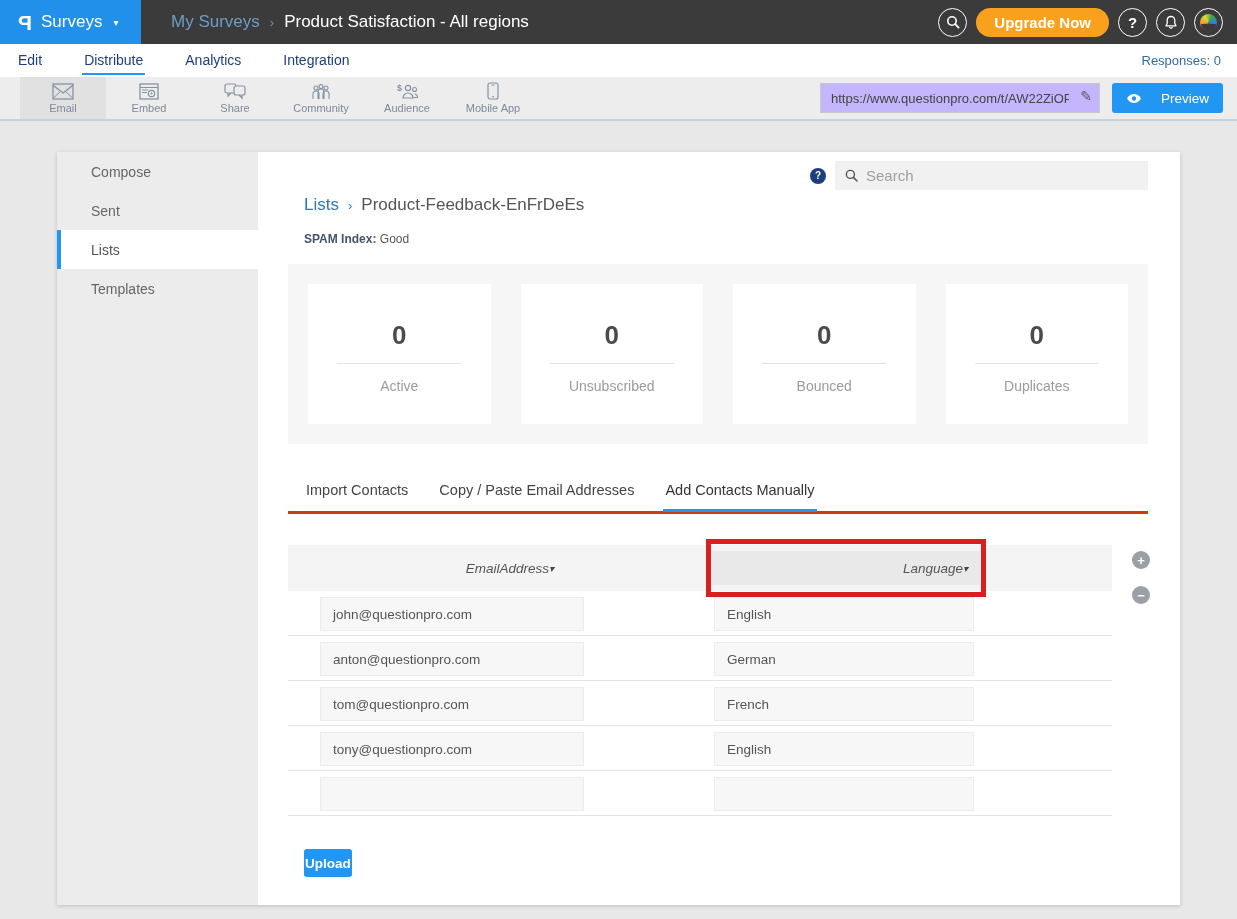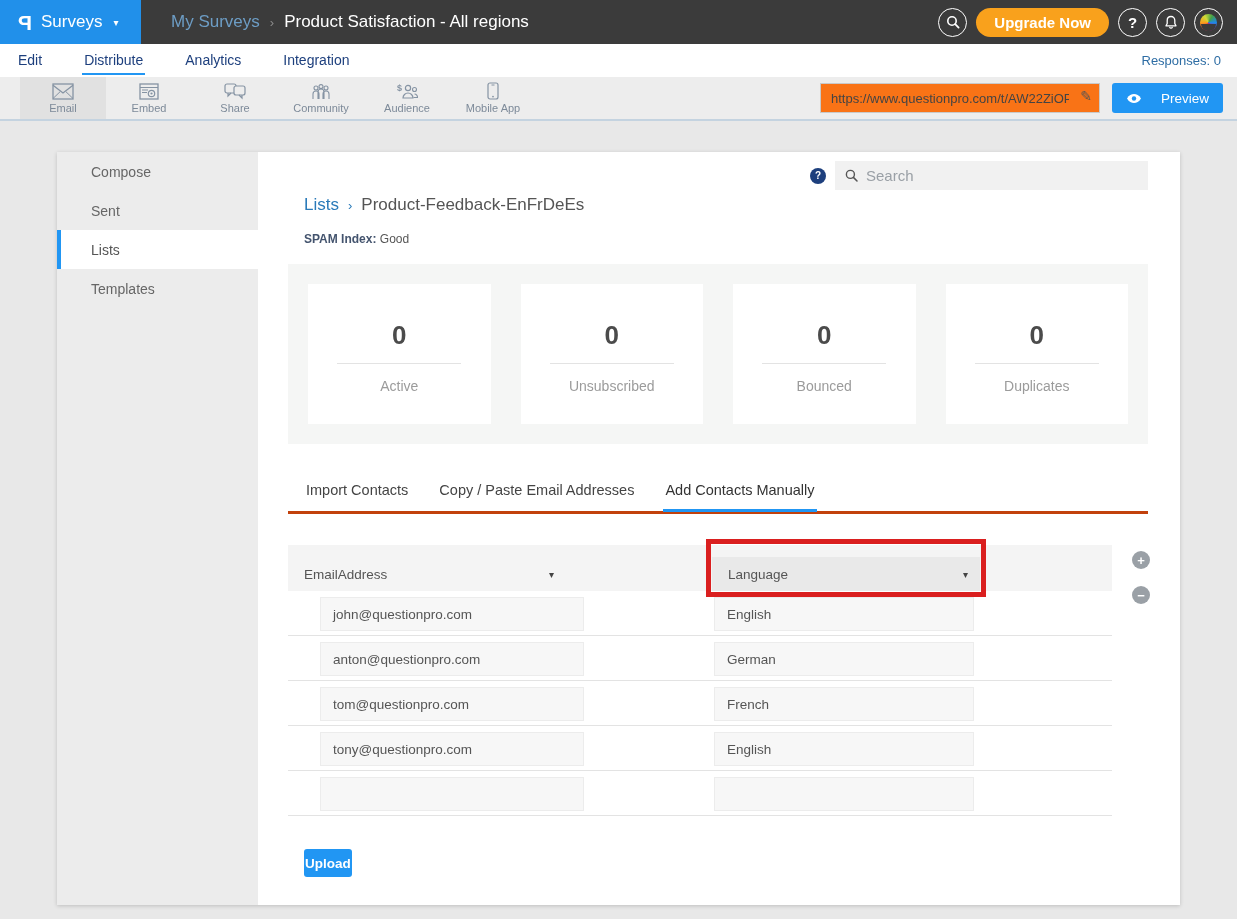--- a/index.html
+++ b/index.html
@@ -33,21 +33,21 @@
   .responses { font-size:13px; color:#2e6da4; }
 
   
   .toolbar { height:44px; background:#ededed; border-bottom:2px solid #c4d3e0; display:flex; align-items:stretch; padding-left:20px; }
   .tool-item { width:86px; display:flex; flex-direction:column; align-items:center; justify-content:center; gap:2px; color:#8593a3; cursor:pointer; }
   .tool-item.active { background:#e1e1e1; }
   .tool-item svg { display:block; }
   .tool-label { font-size:11px; color:#7d8a99; white-space:nowrap; }
   .tool-right { margin-left:auto; display:flex; align-items:center; gap:12px; padding-right:14px; }
   .url-wrap { position:relative; }
-  .url-input { width:280px; height:30px; border:1px solid #c9c9c9; background:#f97316; font-size:13px; color:#444; padding:0 30px 0 10px; font-family:"Liberation Sans", sans-serif; }
+  .url-input { width:280px; height:30px; border:1px solid #c9c9c9; background:#c4b5fd; font-size:13px; color:#444; padding:0 30px 0 10px; font-family:"Liberation Sans", sans-serif; }
   .pencil { position:absolute; right:8px; top:5px; font-size:14px; color:#555; cursor:pointer; }
   .preview-btn { height:30px; background:#2196f3; color:#fff; border:none; border-radius:3px; font-size:13.5px; padding:0 14px; display:flex; align-items:center; gap:19px; cursor:pointer; }
 
   
   .main-card { position:absolute; left:57px; top:152px; width:1123px; height:753px; background:#fff; box-shadow:0 1px 4px rgba(0,0,0,.18); display:flex; }
   .sidebar { width:201px; background:#ececec; flex:0 0 auto; }
   .side-item { height:39px; display:flex; align-items:center; padding-left:30px; font-size:14px; color:#666; cursor:pointer; border-left:4px solid transparent; }
   .side-item.active { background:#fff; border-left:4px solid #2196f3; color:#555; }
 
   .content { flex:1; position:relative; padding:0 0 0 46px; }
@@ -72,21 +72,21 @@
   .stat-num { font-size:26px; font-weight:bold; color:#4b4b4b; margin-top:36px; }
   .stat-rule { width:124px; height:1px; background:#e3e3e3; margin-top:12px; }
   .stat-label { font-size:14px; color:#9b9b9b; margin-top:14px; }
 
   .tabs { margin-top:30px; width:860px; margin-left:-16px; border-bottom:3px solid #c2410c; display:flex; padding-left:16px; }
   .tab { font-size:14.5px; color:#444; padding:8px 2px 11px; margin-right:27px; cursor:pointer; border-bottom:3px solid transparent; margin-bottom:-1px; }
   .tab.active { border-bottom:3px solid #2196f3; color:#333; }
 
   .form-area { position:relative; margin-top:31px; width:824px; margin-left:-16px; }
   .hdr-band { height:46px; background:#f4f4f4; position:relative; }
-  .dd { position:absolute; top:12px; height:34px; display:flex; align-items:center; justify-content:space-between; font-size:13.5px; color:#555; padding:0 12px 0 16px; cursor:pointer; }
+  .dd { position:absolute; top:6px; height:34px; display:flex; align-items:center; justify-content:flex-end; font-size:13.5px; color:#555; padding:0 12px 0 16px; cursor:pointer;font-style:italic; }
   .dd-caret { font-size:10px; color:#444; }
   .dd-email { left:0; width:278px; }
   .dd-lang { left:424px; width:268px; background:#e9e9e9; }
   .red-box { position:absolute; left:418px; top:-6px; width:280px; height:58px; border:5px solid #da1f1f; pointer-events:none; }
   .frow { height:45px; border-bottom:1px solid #e3e3e3; position:relative; }
   .frow:first-of-type { border-top:0; }
   .fcell { position:absolute; top:6px; height:34px; background:#f7f7f7; border:1px solid #ececec; font-size:13.5px; color:#555; display:flex; align-items:center; padding:0 12px; font-family:"Liberation Sans", sans-serif; }
   .fcell.email { left:32px; width:264px; }
   .fcell.lang { left:426px; width:260px; }
   .pm-col { position:absolute; right:-38px; top:6px; display:flex; flex-direction:column; gap:17px; }

